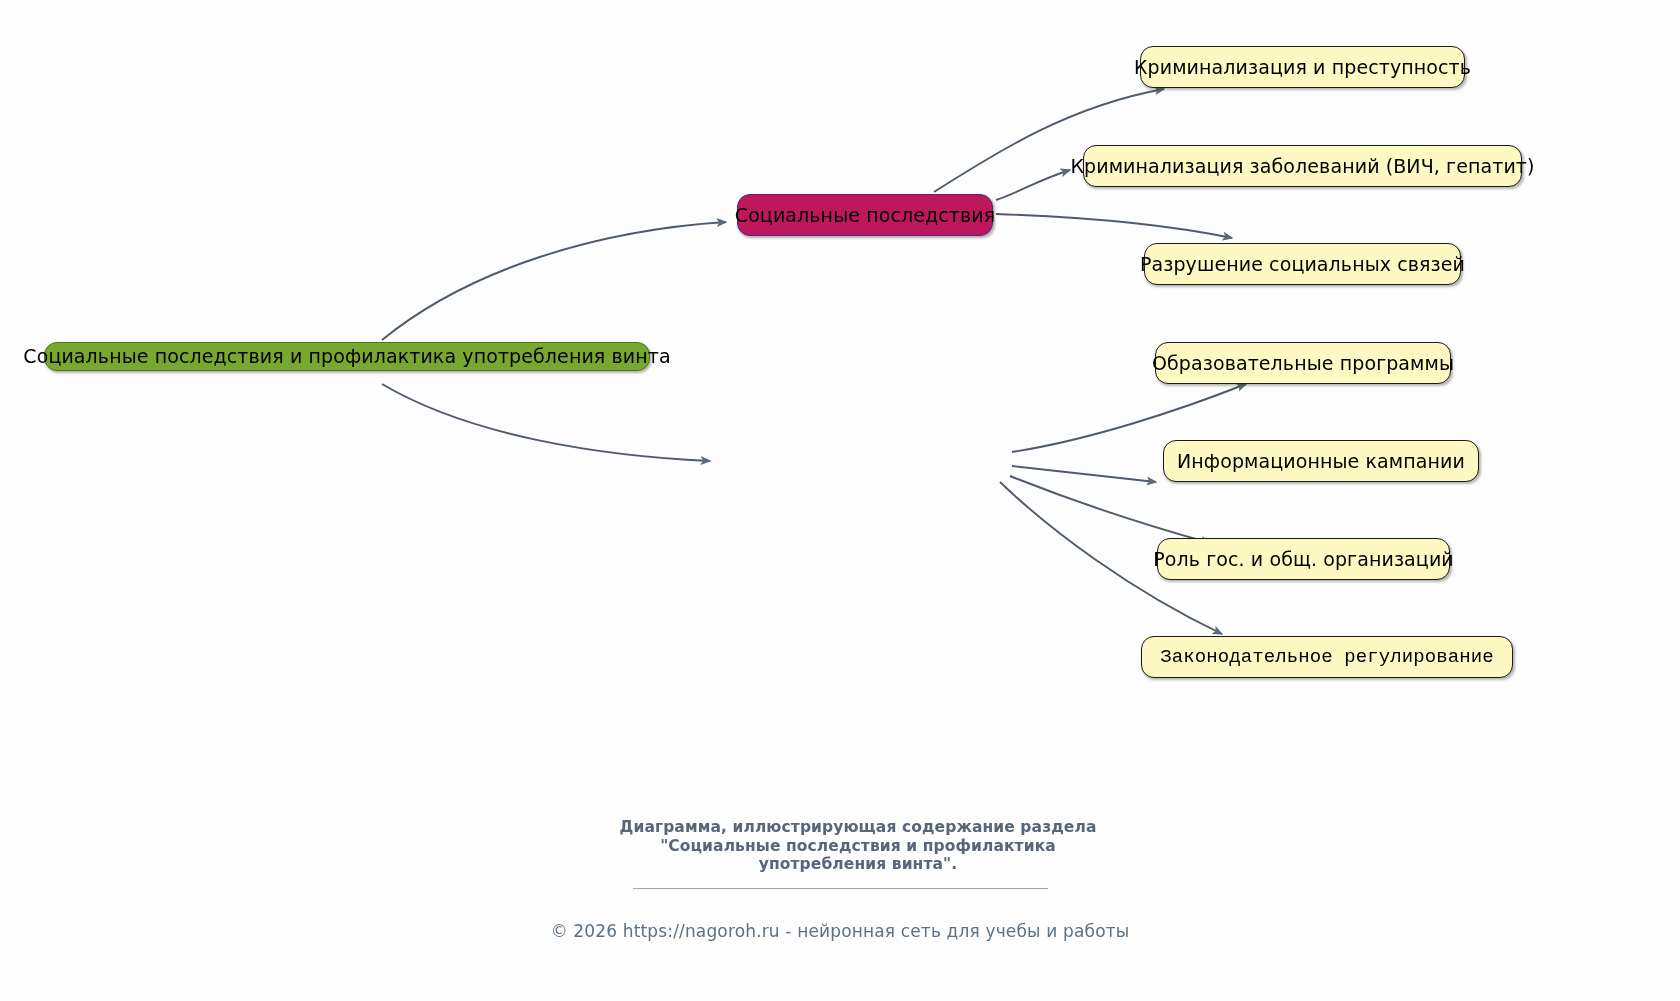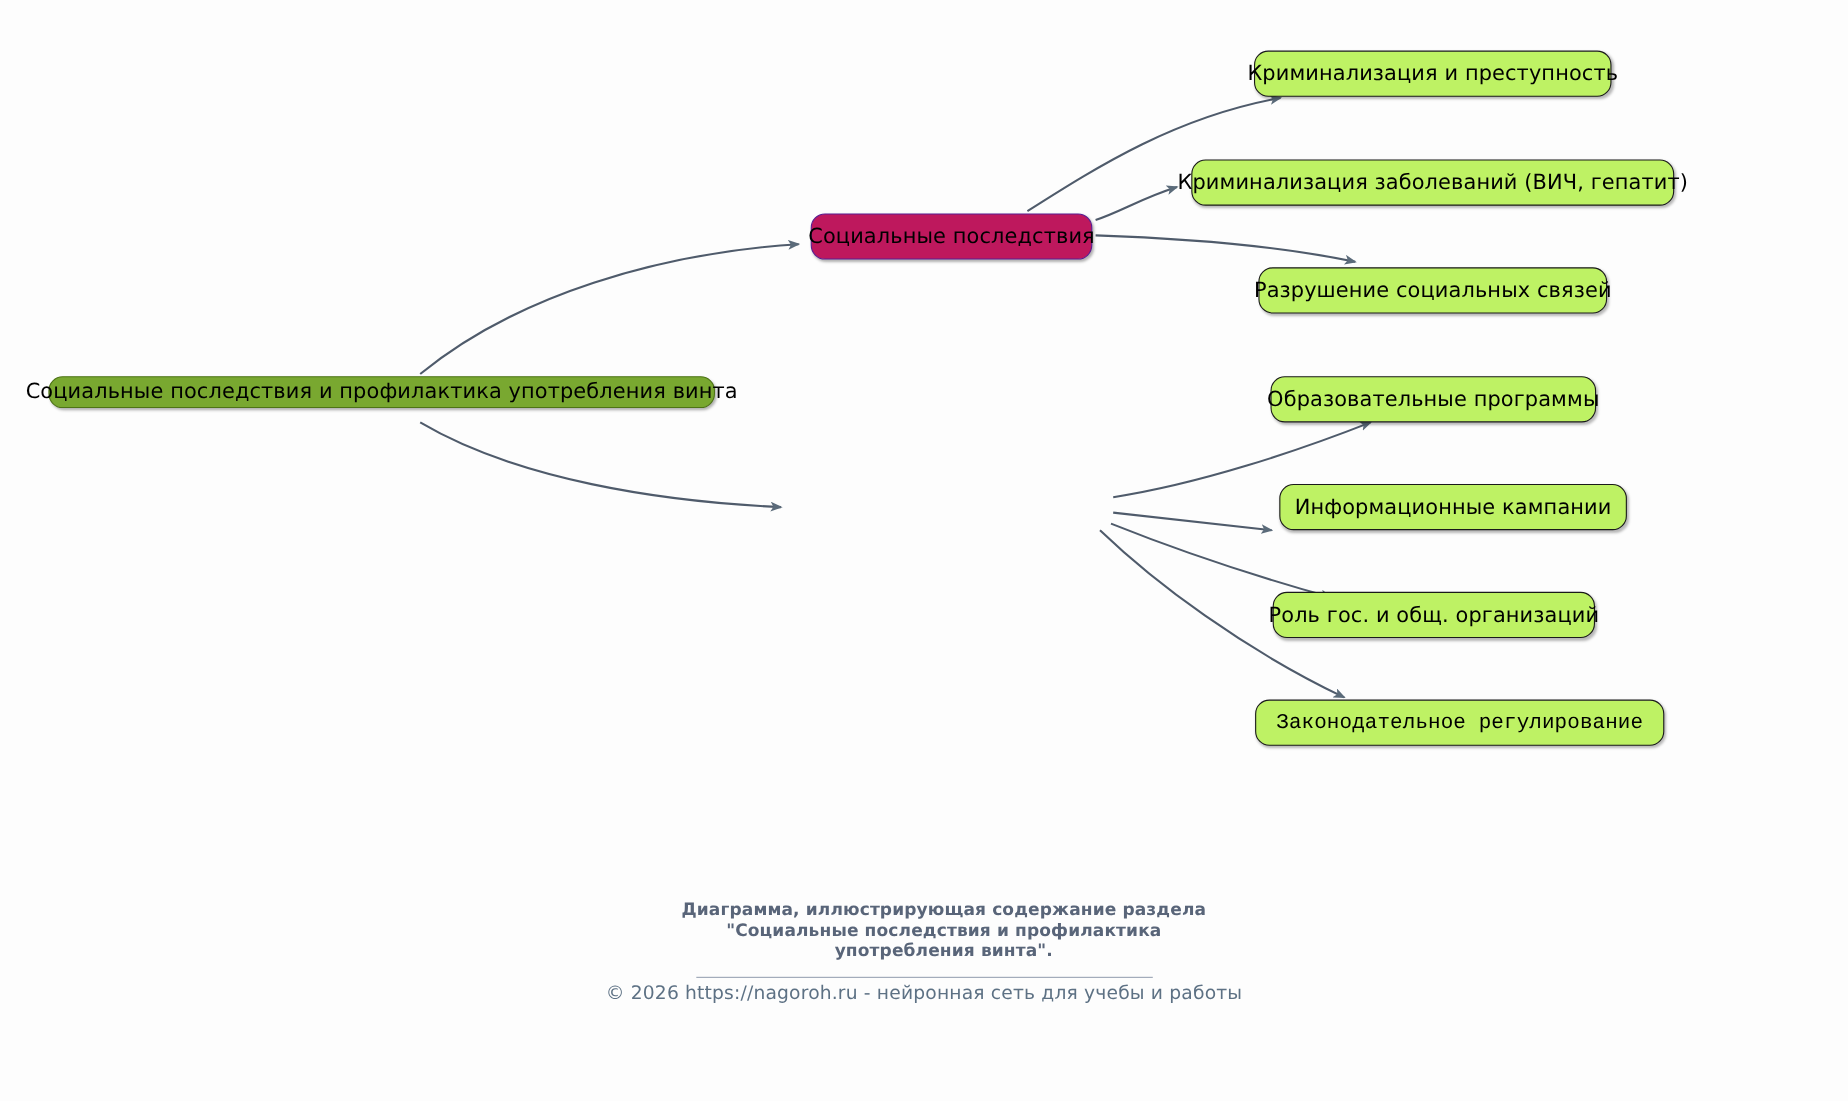--- a/index.html
+++ b/index.html
@@ -47,21 +47,21 @@
     color: #000000;
     box-shadow: 1.5px 2px 2.5px rgba(0,0,0,0.30);
   }
   .node-branch {
     background: #be185d;
     border: 1.6px solid #5a1c92;
     color: #000000;
     box-shadow: 1.5px 2px 2.5px rgba(0,0,0,0.30);
   }
   .node-leaf {
-    background: #bef264;
+    background: #fef9c3;
     border: 1.7px solid #1a1a1a;
     color: #000000;
     box-shadow: 1.5px 2px 2.5px rgba(0,0,0,0.28);
   }
   .node-label {
     display: block;
     padding: 0 2px;
   }
 
   #caption-block {
@@ -79,21 +79,21 @@
     letter-spacing: 0.1px;
     padding-left: 36px;
   }
   #divider {
     width: 415px;
     height: 0;
     margin: 14px auto 0 auto;
     border-top: 1.5px solid #9aa4b4;
   }
   #copyright {
-    margin-top: 4px;
+    margin-top: 32px;
     font-size: 17px;
     color: #5d7184;
     letter-spacing: 0.15px;
   }
 </style>
 </head>
 <body>
 
 <div id="canvas">
 

